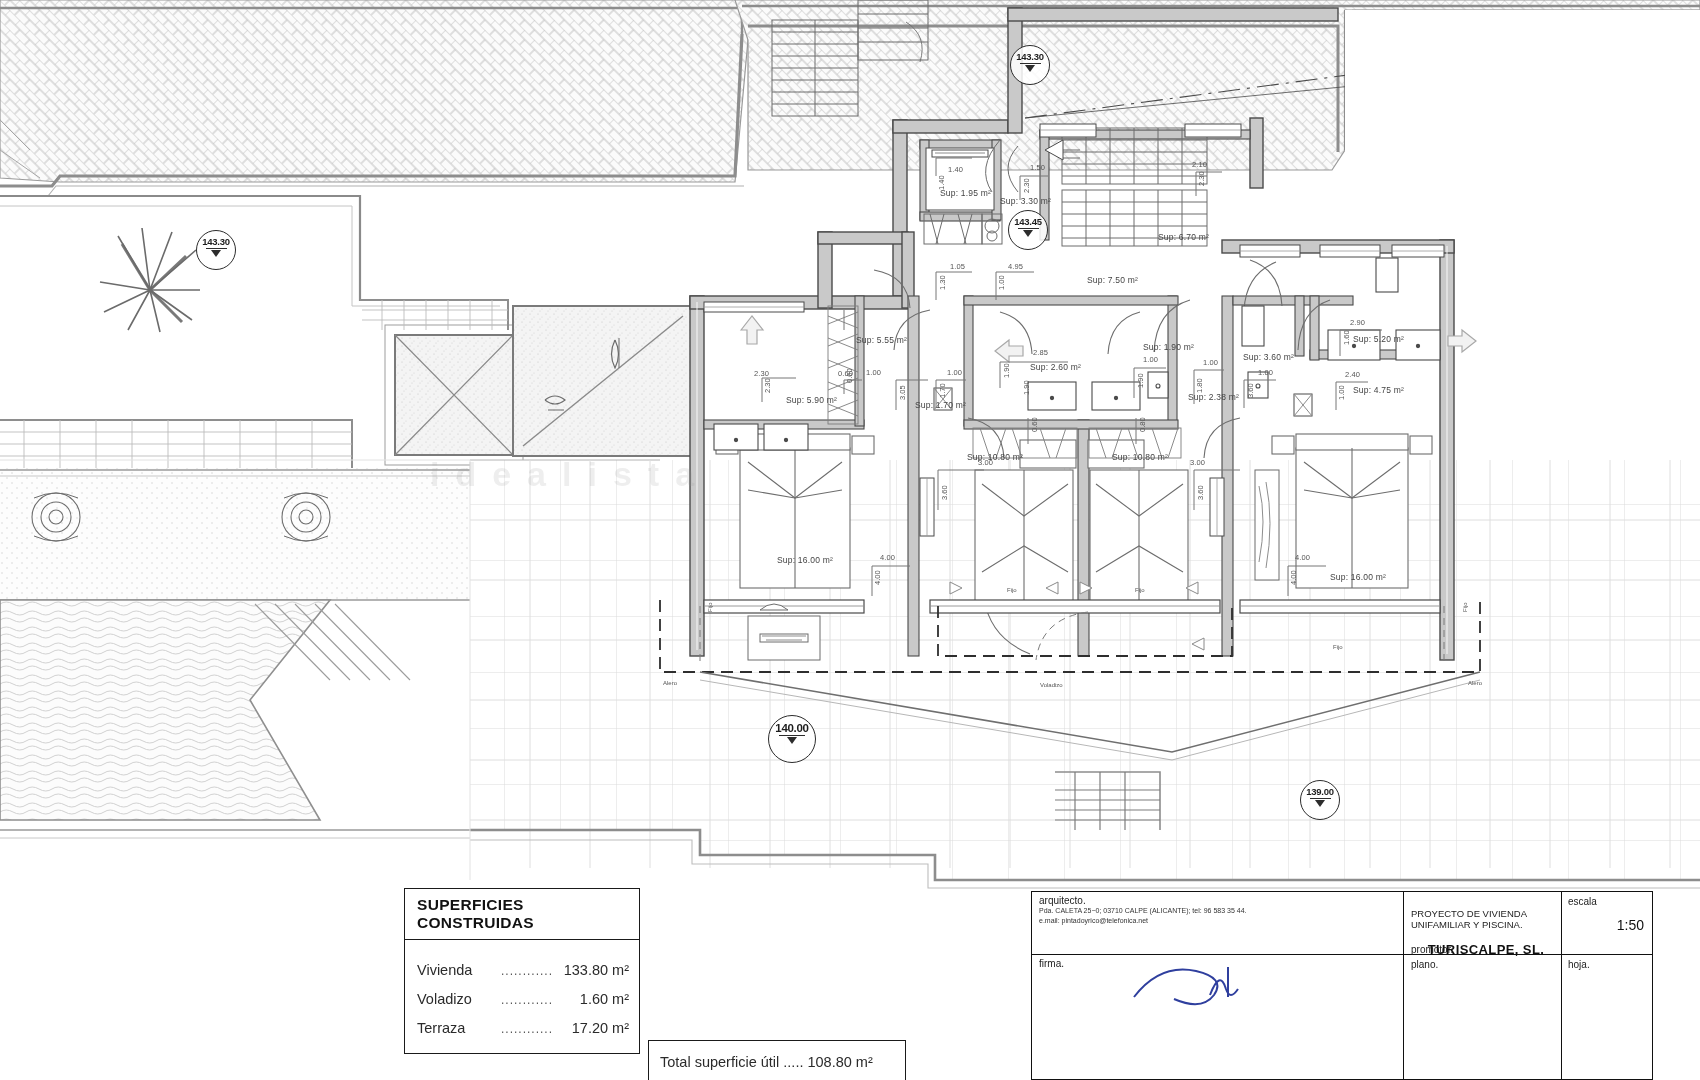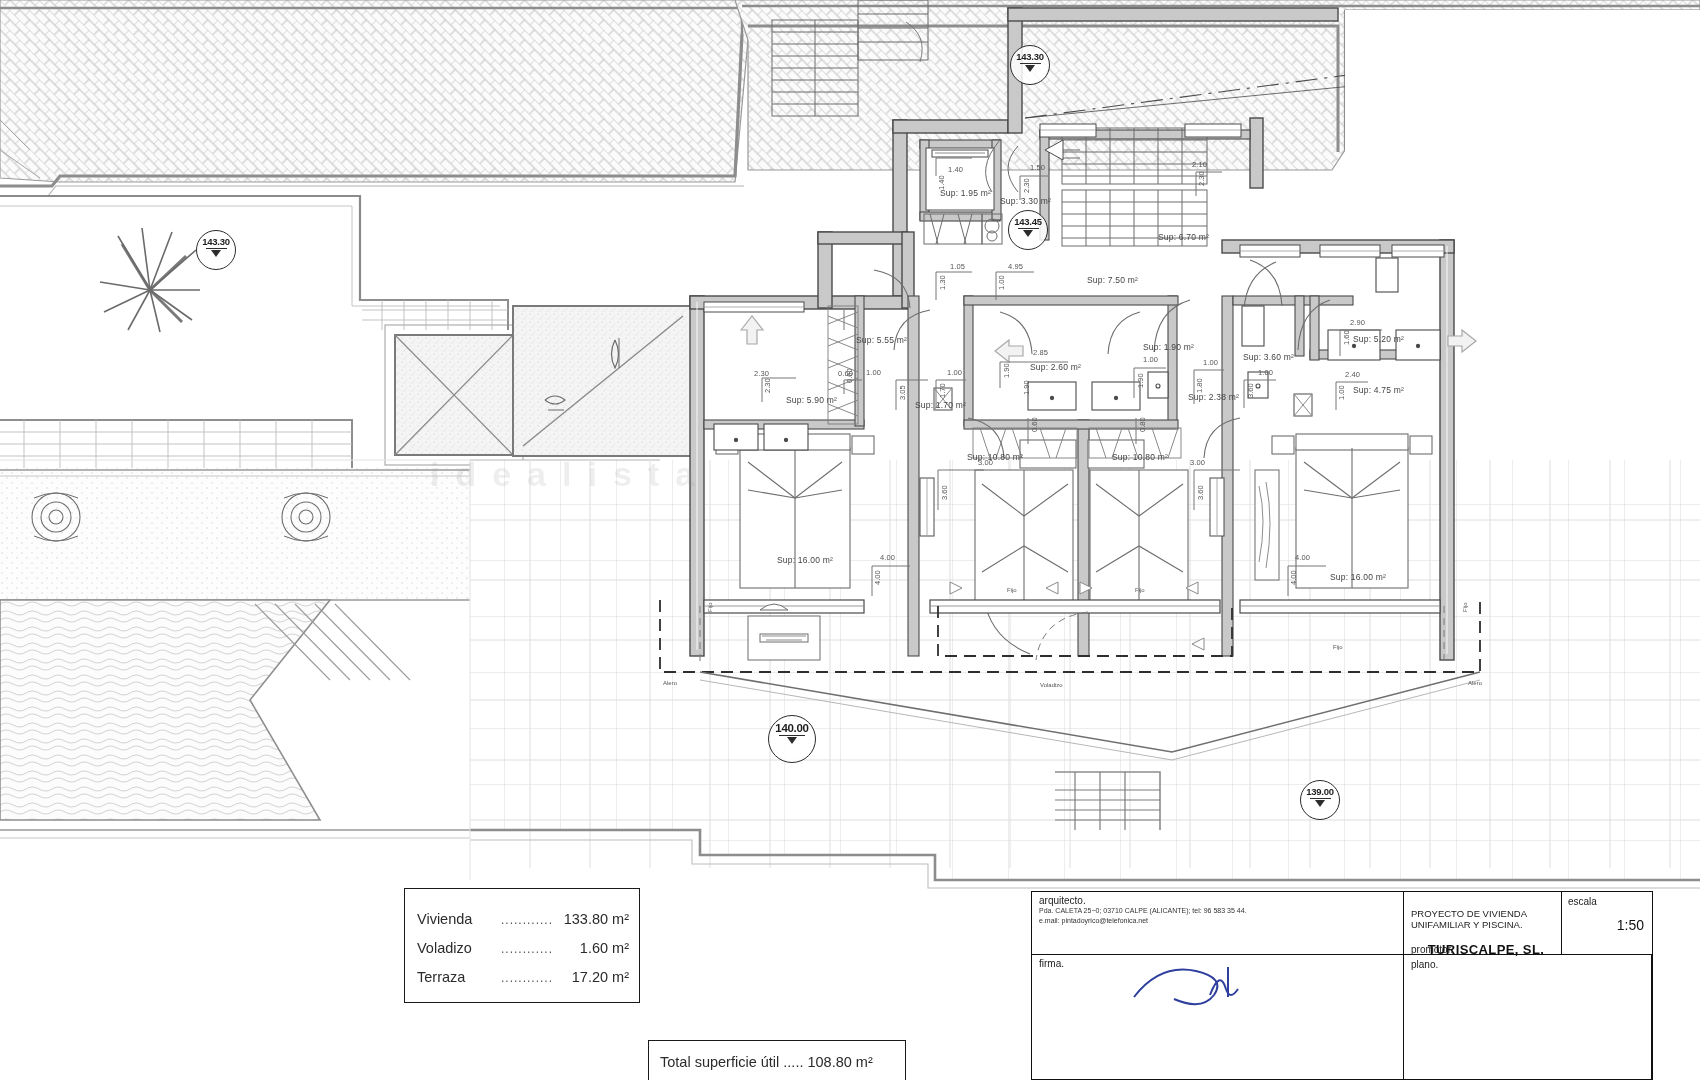--- a/index.html
+++ b/index.html
@@ -587,20 +587,21 @@
       <span class="t tinyv" style="left: 1462px; top: 612px;">Fijo</span>
       <span class="t tiny" style="left: 663px; top: 680px;">Alero</span>
       <span class="t tiny" style="left: 1468px; top: 680px;">Alero</span>
       <span class="t tiny" style="left: 1040px; top: 682px;">Voladizo</span>
     </div>
 
   <div id="wm">idealista</div>
 
 
   <div id="legend">
+    <div class="hd">SUPERFICIES CONSTRUIDAS</div>
     <div class="rows">
       <div class="row">
         <span class="nm">Vivienda</span>
         <span class="dots">............</span>
         <span class="vl">133.80 m²</span>
       </div>
       <div class="row">
         <span class="nm">Voladizo</span>
         <span class="dots">............</span>
         <span class="vl">1.60 m²</span>
@@ -642,16 +643,19 @@
         <div class="lbl">firma.</div>
         <svg class="sig" viewBox="0 0 180 54">
           <path d="M10 40 q26 -34 62 -26 q30 7 18 24 q-12 16 -40 4" fill="none" stroke="#2f3f9e" stroke-width="2"></path>
           <path d="M86 38 q10 -26 16 -6 q4 12 12 0" fill="none" stroke="#2f3f9e" stroke-width="2"></path>
           <path d="M104 10 v30" fill="none" stroke="#2f3f9e" stroke-width="2"></path>
         </svg>
       </div>
       <div class="mcol">
         <div class="lbl" style="padding:0;">plano.</div>
       </div>
+      <div class="rcol">
+        <div class="lbl" style="padding:0;">hoja.</div>
+      </div>
     </div>
   </div>
 
 </div>
 
 </body></html>

